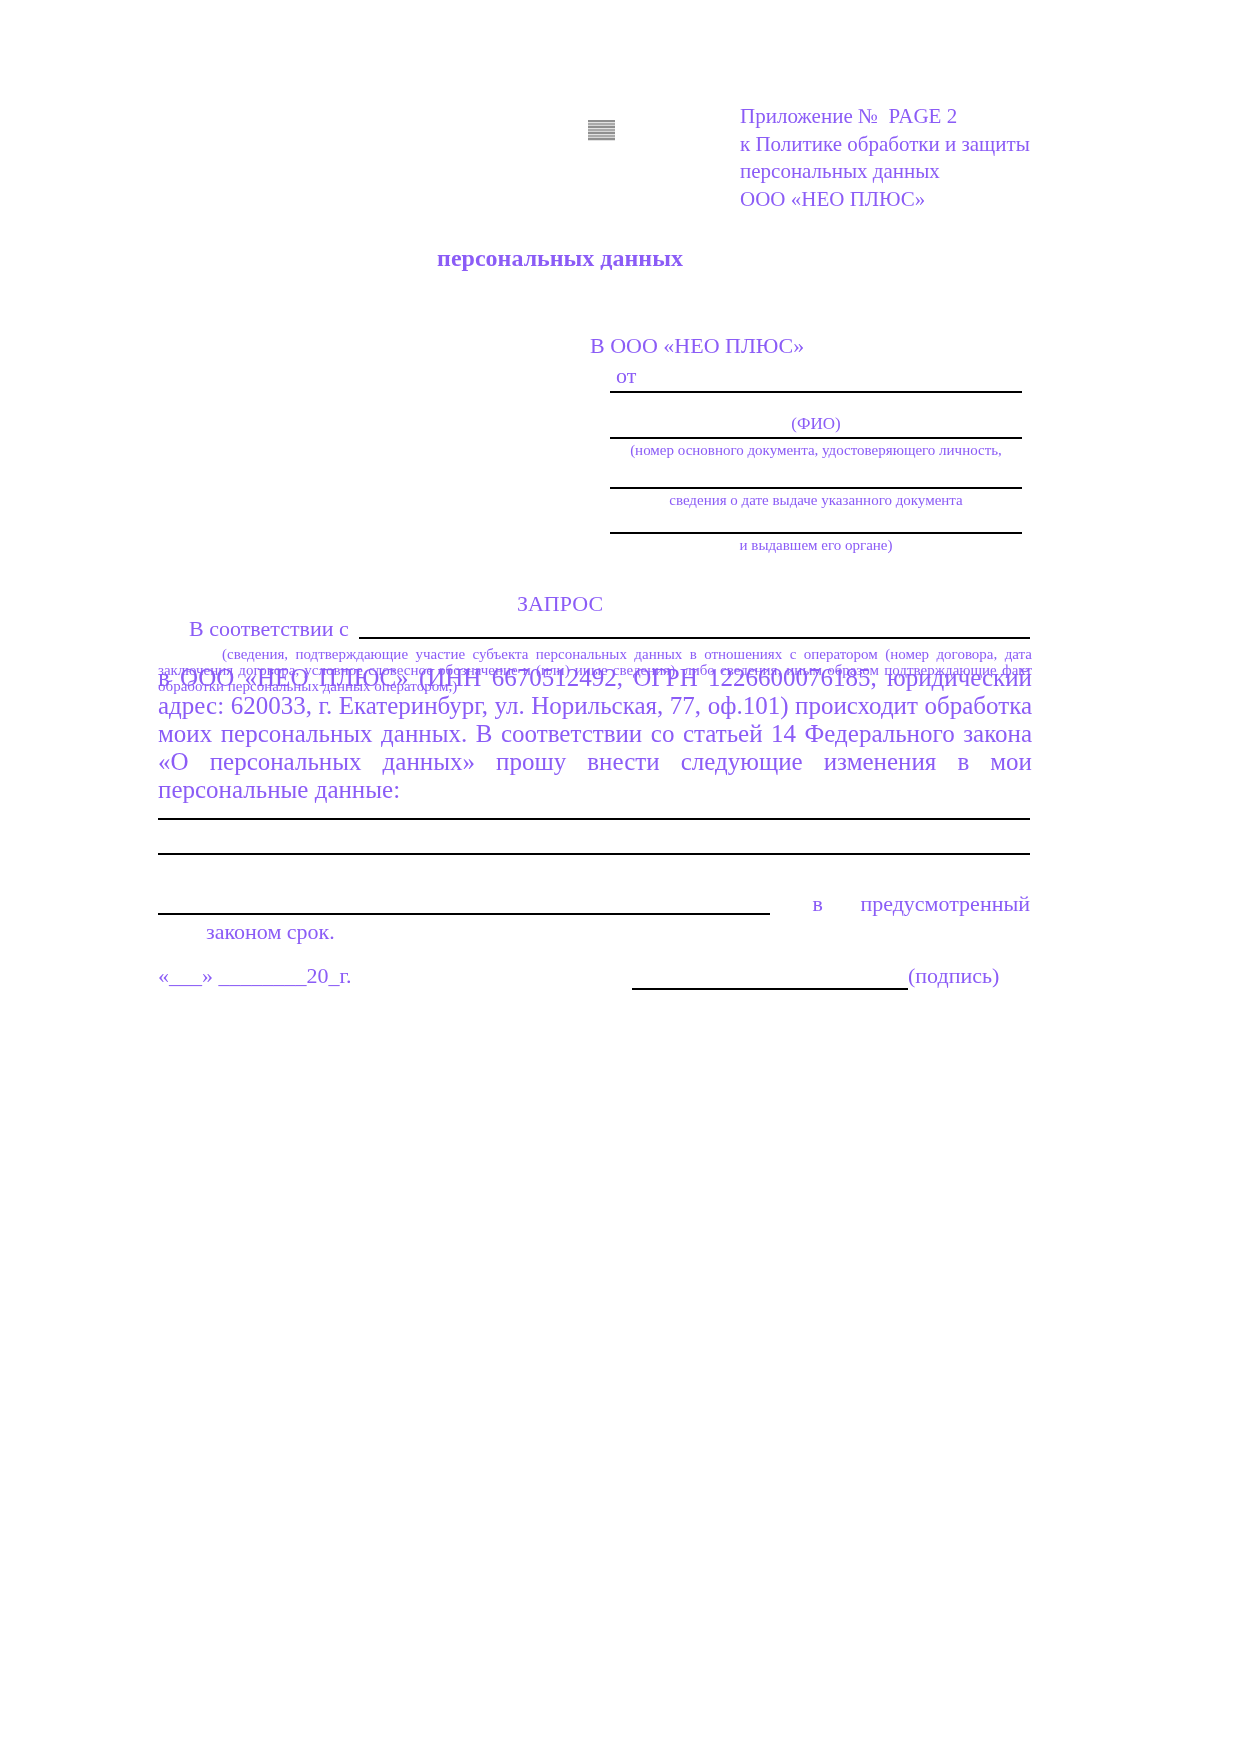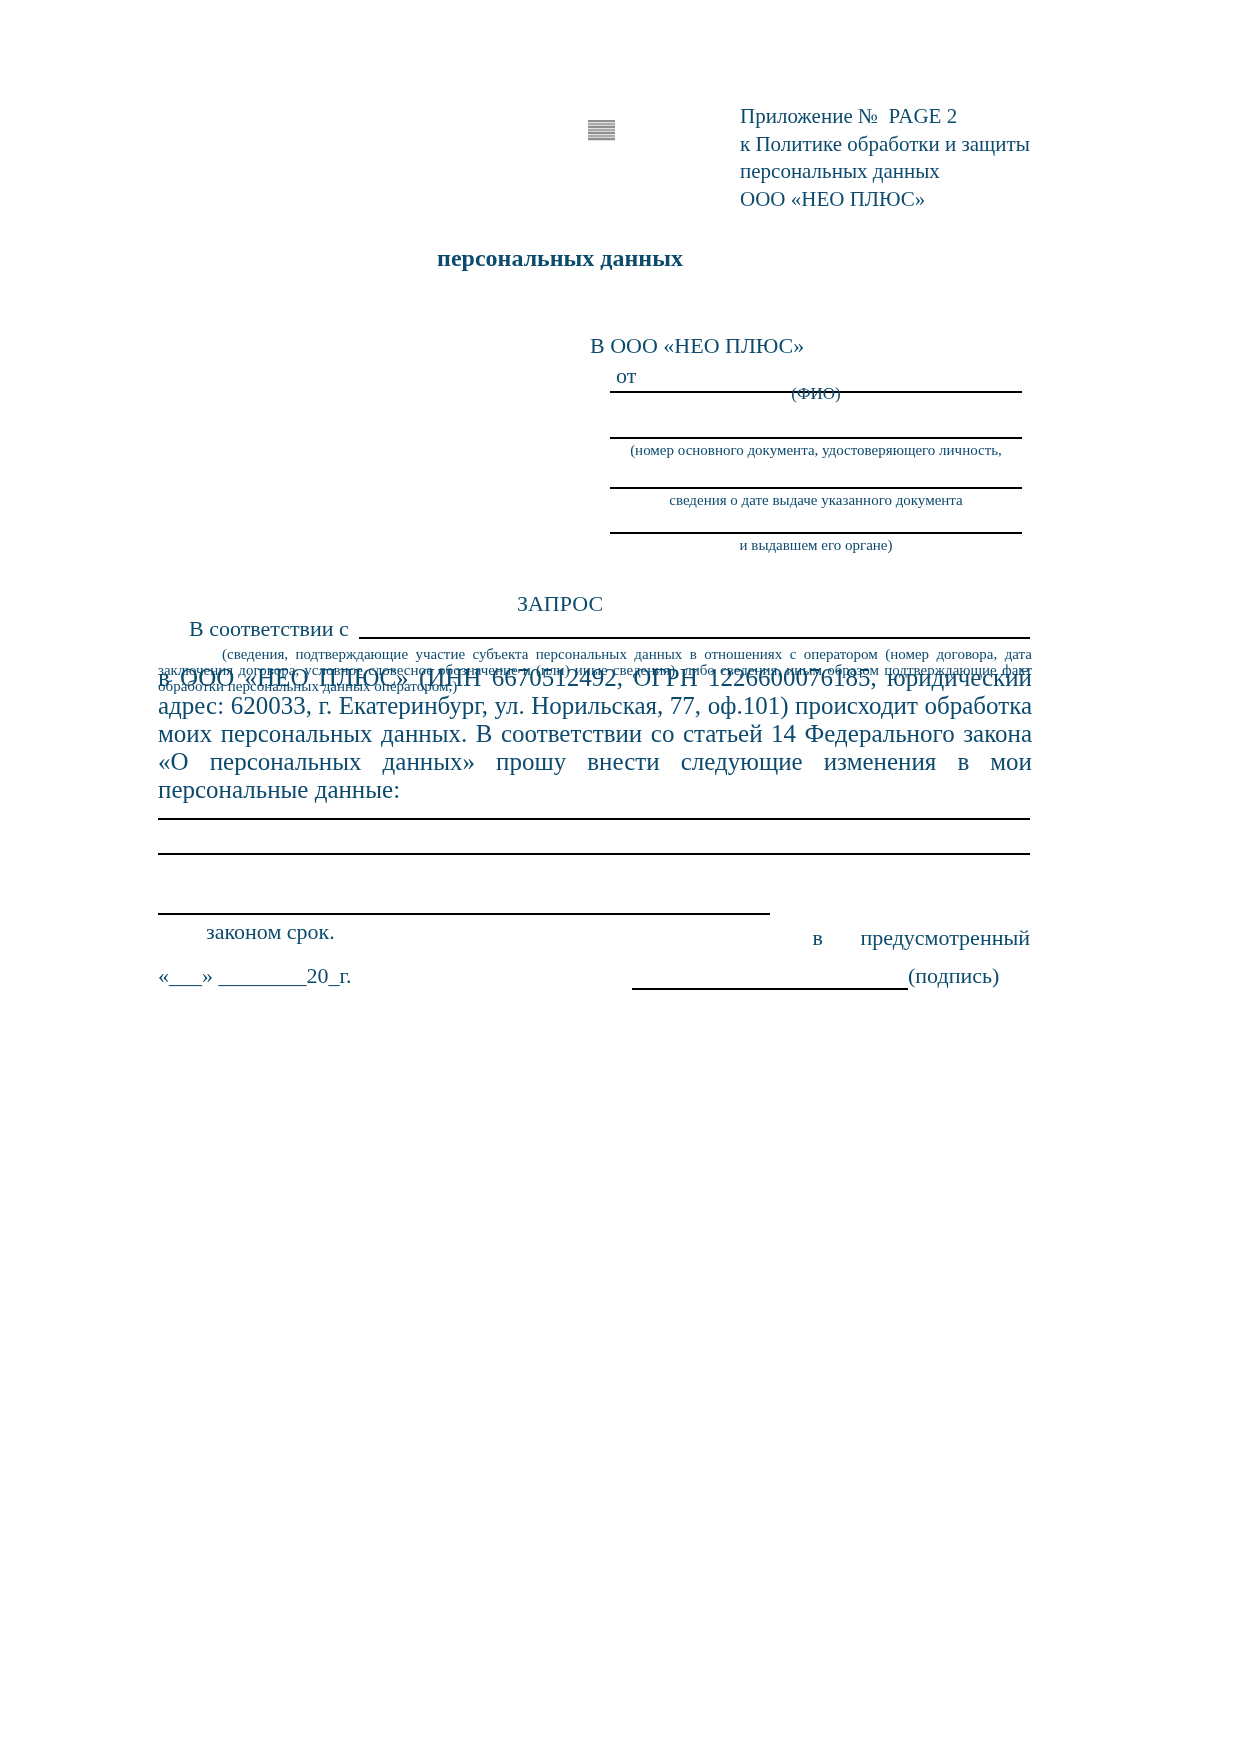--- a/index.html
+++ b/index.html
@@ -1,21 +1,21 @@
 <!DOCTYPE html>
 <html><head>
 <meta charset="utf-8">
 <style>
   html, body { margin: 0; padding: 0; background: #ffffff; }
   .page {
     position: relative;
     width: 1242px;
     height: 1755px;
     background: #ffffff;
-    color: #0c4a6e;
+    color: #8b5cf6;
     font-family: "Liberation Serif", "DejaVu Serif", serif;
     overflow: hidden;
   }
   .abs { position: absolute; }
 
   
   .field-marker {
     left: 588px; top: 120px; width: 27px; height: 21px;
     background: repeating-linear-gradient(180deg,
       #8f8f8f 0px, #8f8f8f 2px,
@@ -61,21 +61,21 @@
     left: 158px; top: 664px; width: 874px;
     font-size: 25px; line-height: 28px;
     text-align: justify;
   }
 
   .blank-1 { left: 158px; width: 872px; top: 818px; }
   .blank-2 { left: 158px; width: 872px; top: 853px; }
 
   .reply-sentence { left: 158px; top: 866px; width: 874px; font-size: 22px; text-indent: 68px; }
   .address-rule   { left: 158px; width: 612px; top: 913px; }
-  .reply-tail     { right: 212px; top: 891px; font-size: 22px; word-spacing: 32px; white-space: pre; margin-top: 34px; }
+  .reply-tail     { right: 212px; top: 891px; font-size: 22px; word-spacing: 32px; white-space: pre; }
   .reply-closing  { left: 158px; top: 919px; font-size: 22px; margin-left: 48px; }
 
   .date-line   { left: 158px; top: 963px; font-size: 22px; white-space: pre; }
   .sign-rule   { left: 632px; width: 276px; top: 988px; }
   .sign-caption{ left: 908px; top: 963px; font-size: 22px; }
 </style>
 </head>
 <body>
 
 <div class="page">
@@ -90,21 +90,21 @@
   </div>
 
   <div class="abs doc-title">
     <div>персональных данных</div>
   </div>
 
   <div class="abs to-line">В ООО «НЕО ПЛЮС»</div>
   <div class="abs from-line">от</div>
 
   <div class="abs rule f-rule" style="top:391px"></div>
-  <div class="abs f-cap cap-lg" style="top:384px">(ФИО)</div>
+  <div class="abs f-cap cap-lg" style="top:414px">(ФИО)</div>
 
   <div class="abs rule f-rule" style="top:437px"></div>
   <div class="abs f-cap cap-sm" style="top:442px">(номер основного документа, удостоверяющего личность,</div>
 
   <div class="abs rule f-rule" style="top:487px"></div>
   <div class="abs f-cap cap-sm" style="top:492px">сведения о дате выдаче указанного документа</div>
 
   <div class="abs rule f-rule" style="top:532px"></div>
   <div class="abs f-cap cap-sm" style="top:537px">и выдавшем его органе)</div>
 

